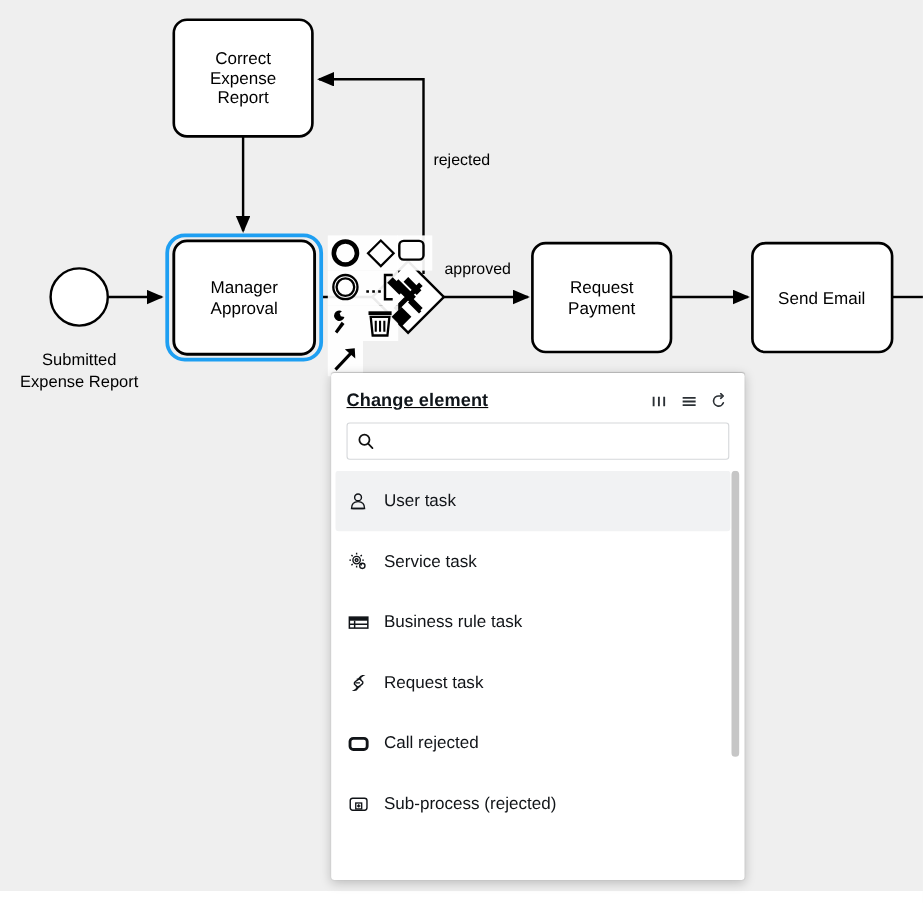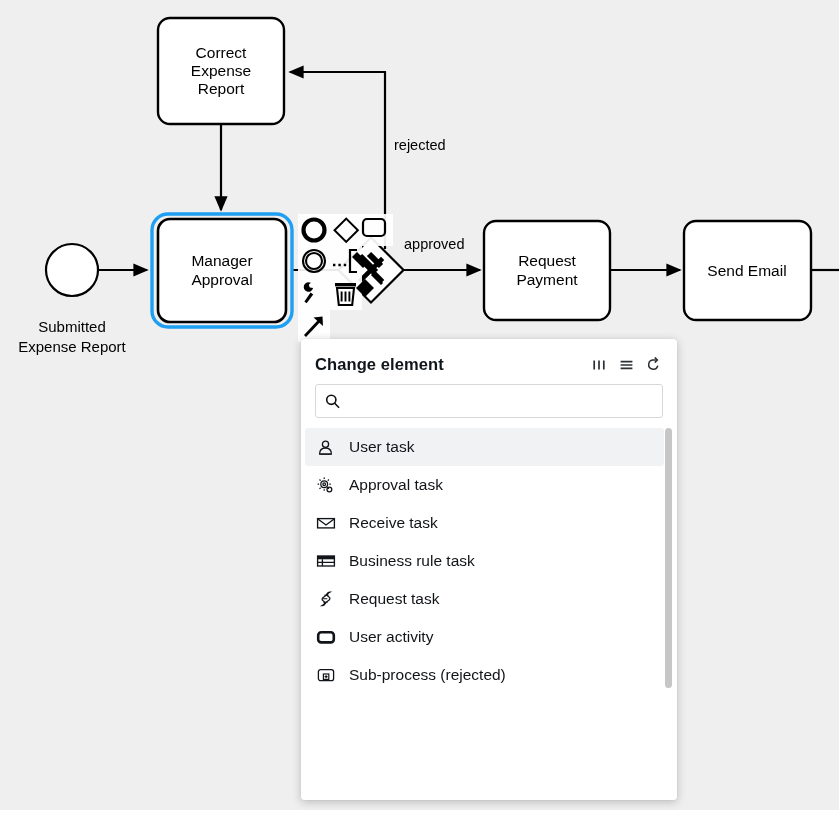--- a/index.html
+++ b/index.html
@@ -49,20 +49,21 @@
     overflow: hidden;
     display: flex;
     flex-direction: column;
   }
   #panel-header {
     display: flex;
     align-items: center;
     justify-content: space-between;
     padding: 16px 16px 8px 14px;
     flex: 0 0 auto;
+    text-decoration: underline;
   }
   #panel-title {
     font-size: 16.5px;
     font-weight: bold;
     color: #10151a;
     letter-spacing: 0.1px;
   }
   #panel-header-actions {
     display: flex;
     align-items: center;
@@ -121,21 +122,21 @@
   }
   #panel-list {
     list-style: none;
     margin: 0;
     padding: 0 13px 0 4px;
   }
   .opt-row {
     display: flex;
     align-items: center;
     gap: 13px;
-    height: 38px;
+    height: 55px;
     padding: 0 10px;
     border-radius: 3px;
     cursor: pointer;
     color: #111418;
   }
   .opt-row.selected {
     background: #f1f2f3;
   }
   .opt-icon {
     flex: 0 0 auto;
@@ -364,33 +365,24 @@
             <svg width="19" height="19" viewBox="0 0 19 19">
               <g fill="none" stroke="#111418" stroke-width="1.25">
                 <circle cx="8.2" cy="8.2" r="3.4"></circle>
                 <circle cx="8.2" cy="8.2" r="1.3"></circle>
                 <path d="M8.2,3.1 L8.2,1.6 M8.2,14.8 L8.2,13.3 M3.1,8.2 L1.6,8.2 M14.8,8.2 L13.3,8.2
                          M4.6,4.6 L3.5,3.5 M12.9,12.9 L11.8,11.8 M11.8,4.6 L12.9,3.5 M4.6,11.8 L3.5,12.9"></path>
                 <circle cx="13.4" cy="13.4" r="2.4"></circle>
               </g>
             </svg>
           </span>
-          <span class="opt-label">Approval task</span>
-        </li>
-
-
-        <li class="opt-row">
-          <span class="opt-icon">
-            <svg width="20" height="20" viewBox="0 0 20 20">
-              <rect x="1.6" y="5.6" width="16.8" height="9.3" fill="none" stroke="#111418" stroke-width="1.35"></rect>
-              <path d="M1.9,6.0 L10,12 L18.1,6.0" fill="none" stroke="#111418" stroke-width="1.35"></path>
-            </svg>
-          </span>
-          <span class="opt-label">Receive task</span>
-        </li>
+          <span class="opt-label">Service task</span>
+        </li>
+
+
 
 
         <li class="opt-row">
           <span class="opt-icon">
             <svg width="20" height="20" viewBox="0 0 20 20">
               <rect x="1.6" y="5.0" width="16.8" height="10" fill="none" stroke="#111418" stroke-width="1.35"></rect>
               <rect x="1.6" y="5.0" width="16.8" height="3.3" fill="#111418"></rect>
               <path d="M1.6,11.4 L18.4,11.4 M6.4,8.3 L6.4,15.0" stroke="#111418" stroke-width="1.35"></path>
             </svg>
           </span>
@@ -408,21 +400,21 @@
           </span>
           <span class="opt-label">Request task</span>
         </li>
 
         <li class="opt-row">
           <span class="opt-icon">
             <svg width="20" height="20" viewBox="0 0 20 20">
               <rect x="2.2" y="5.2" width="15.6" height="10.2" rx="3" ry="3" fill="none" stroke="#111418" stroke-width="2.6"></rect>
             </svg>
           </span>
-          <span class="opt-label">User activity</span>
+          <span class="opt-label">Call rejected</span>
         </li>
 
         <li class="opt-row">
           <span class="opt-icon">
             <svg width="20" height="20" viewBox="0 0 20 20">
               <rect x="2.4" y="4.6" width="15.2" height="11" rx="2.2" ry="2.2" fill="none" stroke="#111418" stroke-width="1.3"></rect>
               <rect x="7.4" y="9.0" width="5.4" height="5.4" fill="none" stroke="#111418" stroke-width="1.2"></rect>
               <path d="M10.1,10.2 L10.1,13.2 M8.6,11.7 L11.6,11.7" stroke="#111418" stroke-width="1.2"></path>
             </svg>
           </span>

